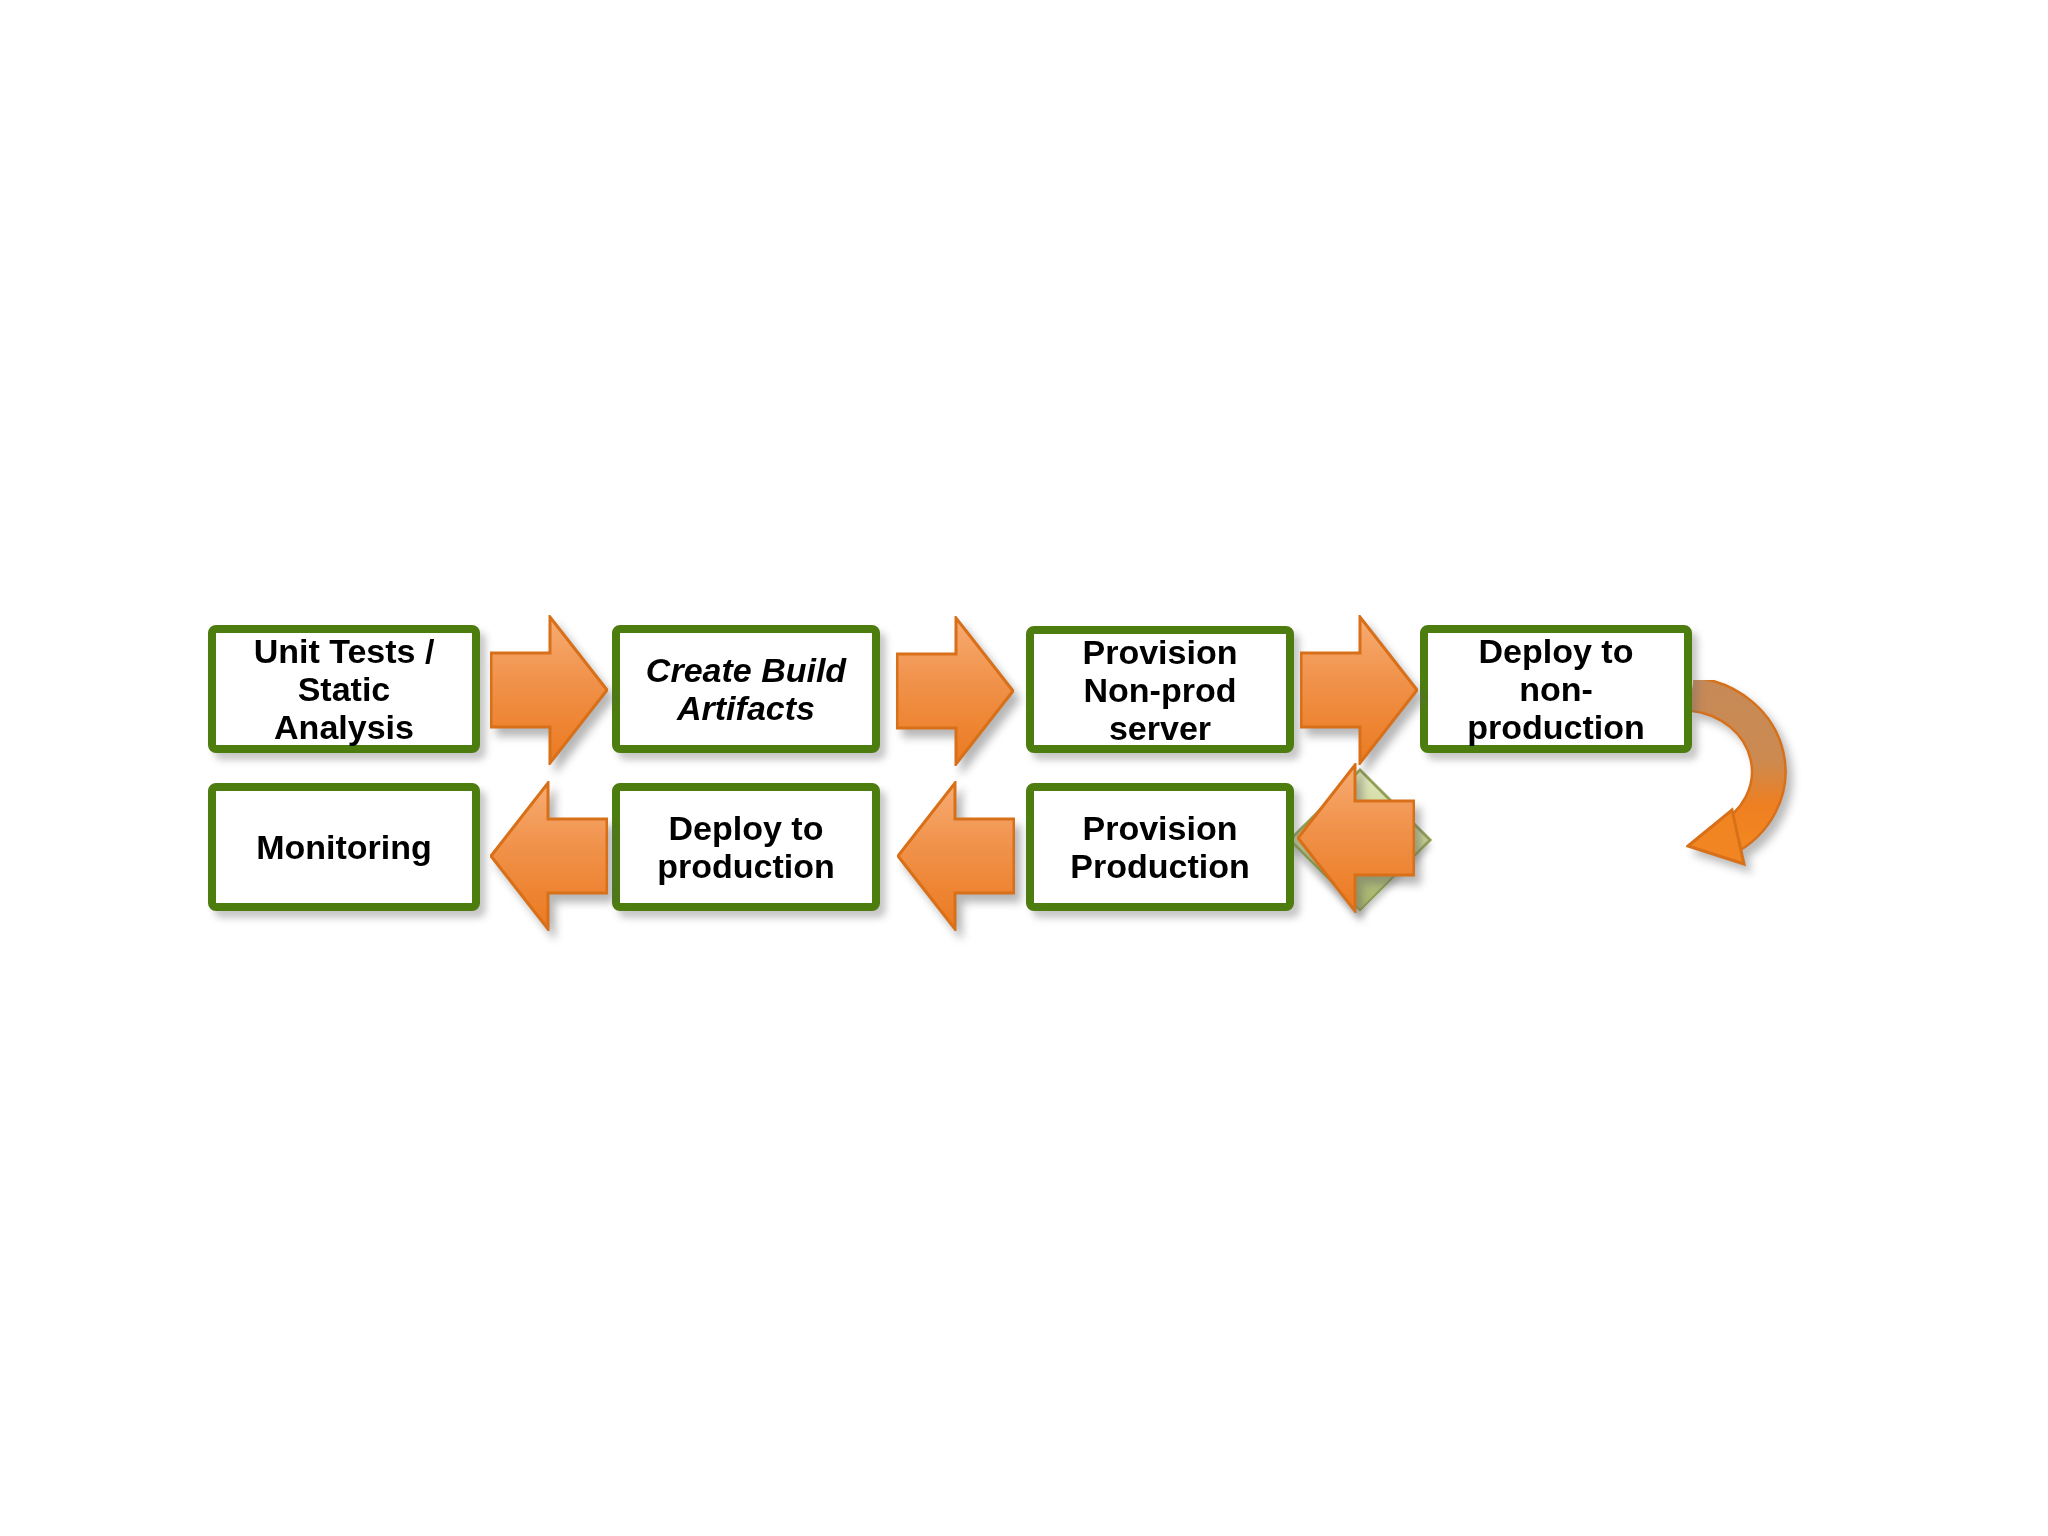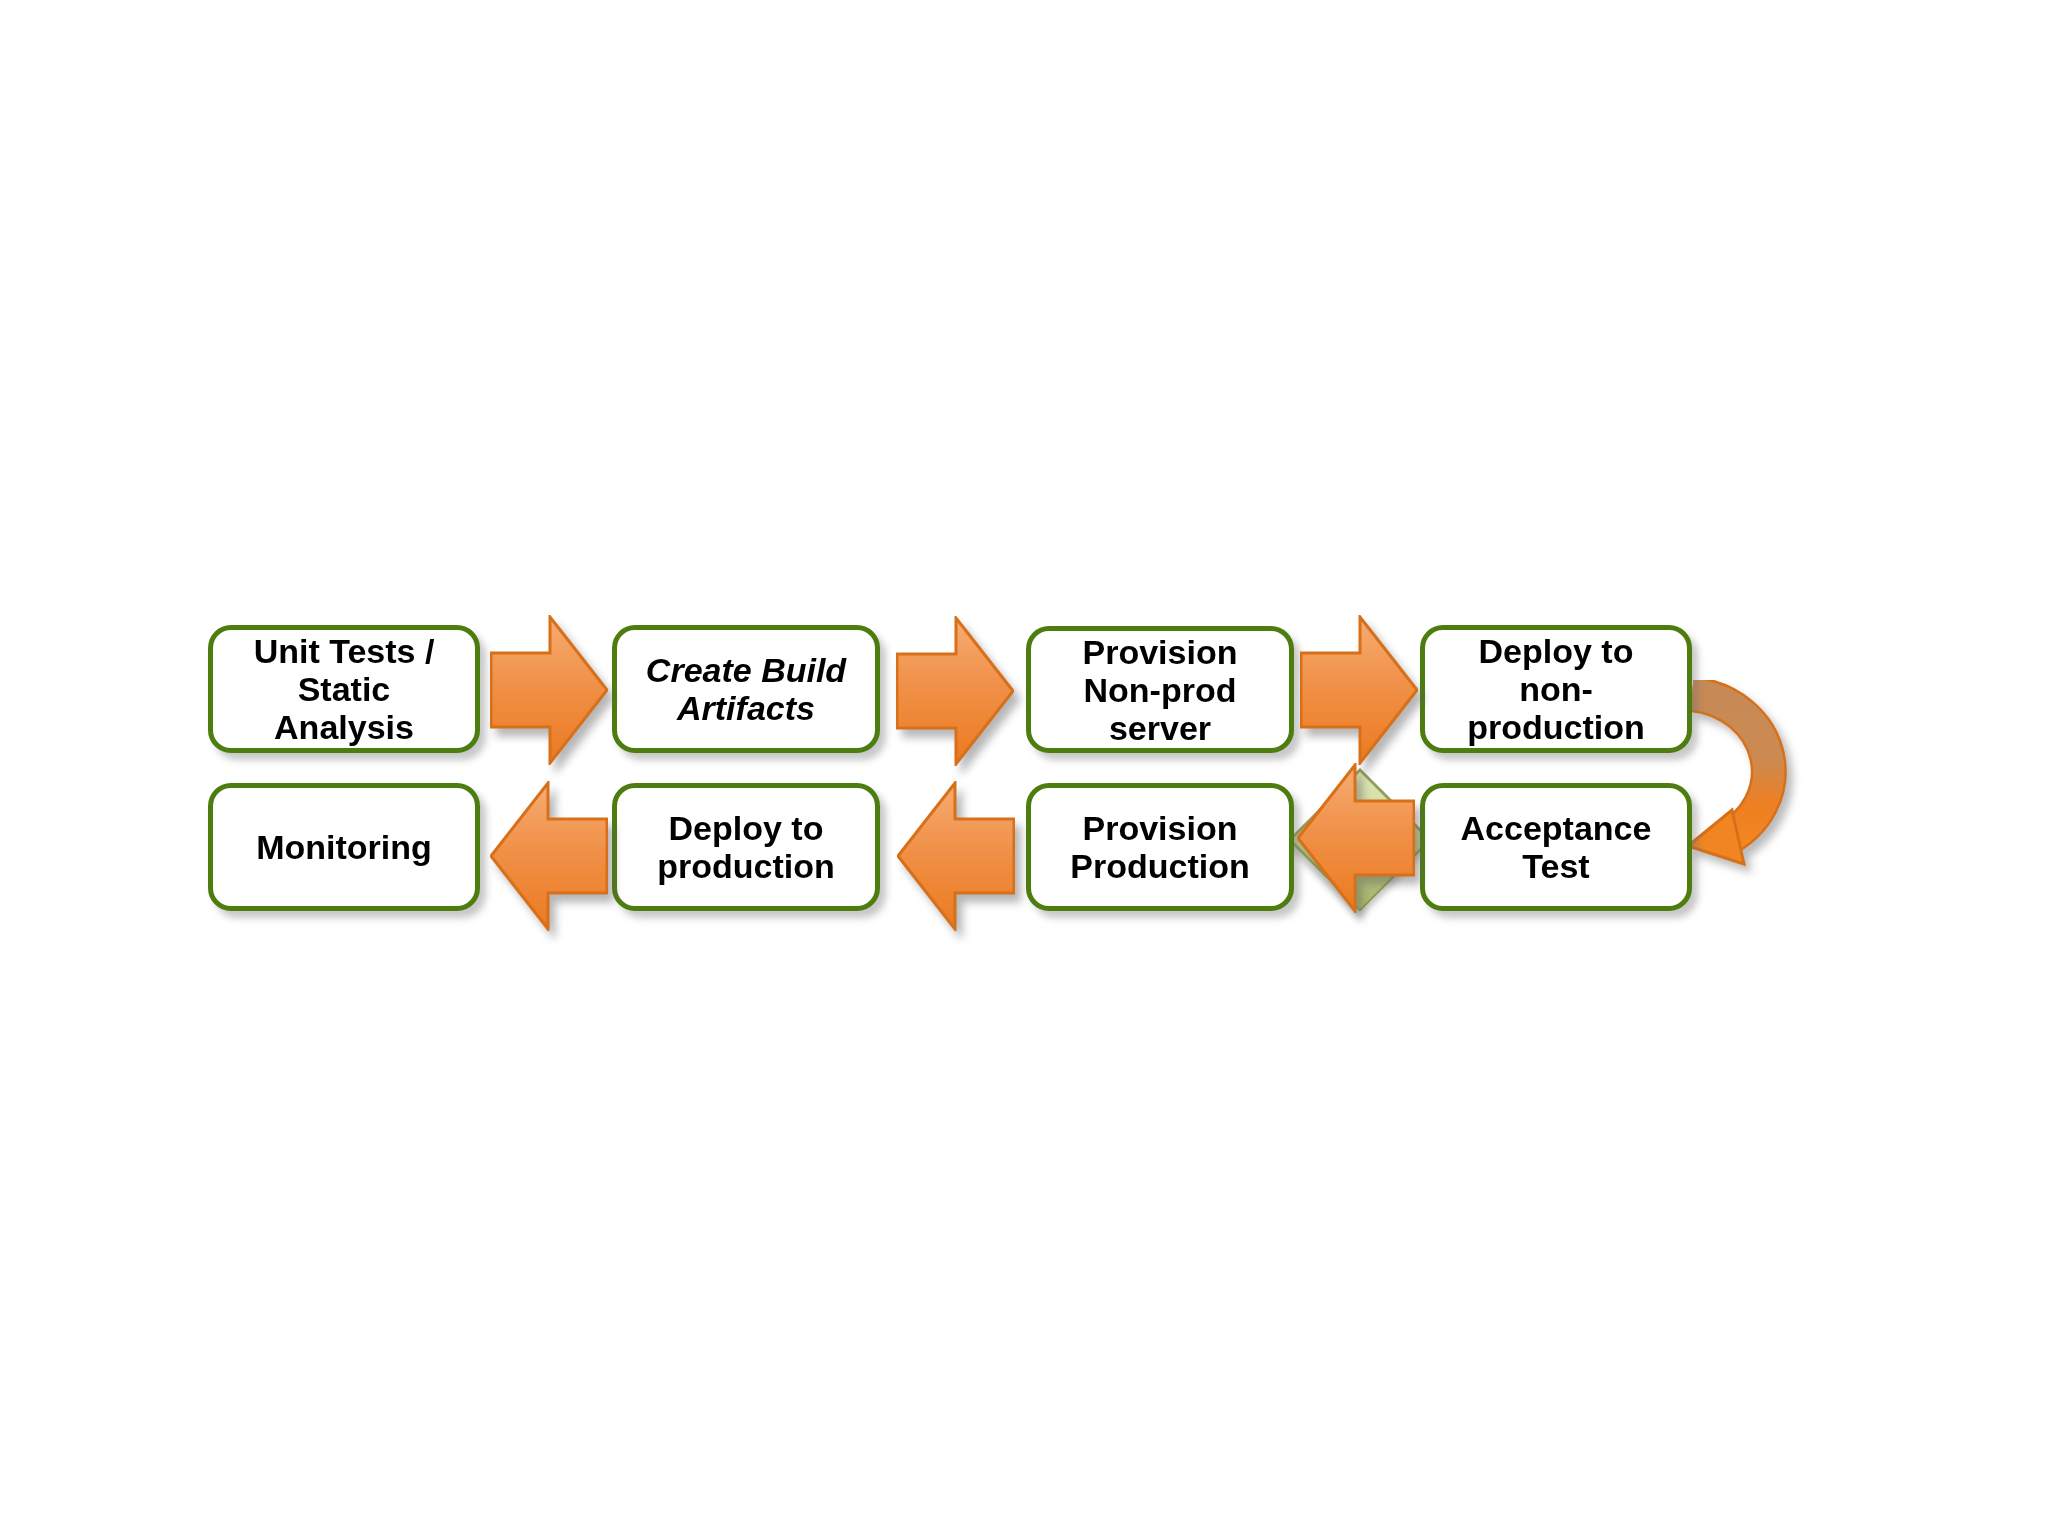--- a/index.html
+++ b/index.html
@@ -7,22 +7,22 @@
     position: relative;
     width: 2048px;
     height: 1536px;
     background: #ffffff;
     overflow: hidden;
     font-family: "Liberation Sans", sans-serif;
   }
   .node {
     position: absolute;
     background: #ffffff;
-    border: 5px solid #4d7c0f;
-    border-radius: 23px;
+    border: 8px solid #4d7c0f;
+    border-radius: 8px;
     box-shadow: 6px 7px 7px rgba(110,110,110,0.38);
     display: flex;
     align-items: center;
     justify-content: center;
     text-align: center;
     z-index: 2;
     box-sizing: border-box;
   }
   .node .label {
     font-size: 34px;
@@ -108,24 +108,20 @@
   <div class="node" style="left:612px; top:783px; width:268px; height:128px;">
     <span class="label">Deploy to
 production</span>
   </div>
 
   <div class="node" style="left:1026px; top:783px; width:268px; height:128px;">
     <span class="label">Provision
 Production</span>
   </div>
 
-  <div class="node" style="left:1420px; top:783px; width:272px; height:128px;">
-    <span class="label">Acceptance
-Test</span>
-  </div>
 
   <svg class="flow-arrow" style="left:490px; top:615px;" width="118" height="150" viewBox="0 0 118 150">
     <polygon points="1,38 60,38 60,2 117,75 60,148 60,112 1,112" fill="url(#gradArrow)" stroke="#d8701a" stroke-width="3" stroke-linejoin="miter"></polygon>
   </svg>
 
   <svg class="flow-arrow" style="left:896px; top:616px;" width="118" height="150" viewBox="0 0 118 150">
     <polygon points="1,38 60,38 60,2 117,75 60,148 60,112 1,112" fill="url(#gradArrow)" stroke="#d8701a" stroke-width="3" stroke-linejoin="miter"></polygon>
   </svg>
 
   <svg class="flow-arrow" style="left:1300px; top:615px;" width="118" height="150" viewBox="0 0 118 150">

